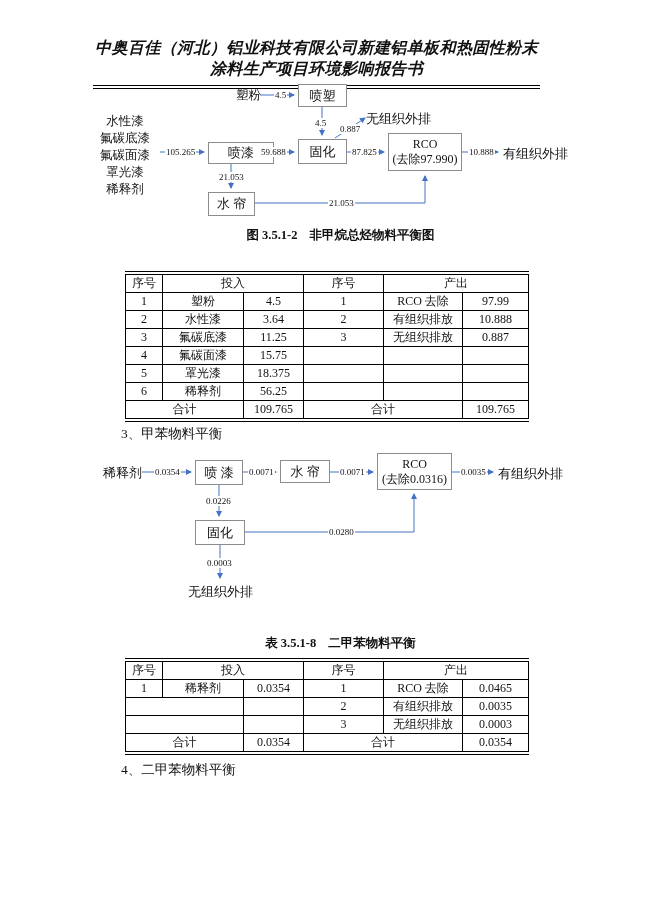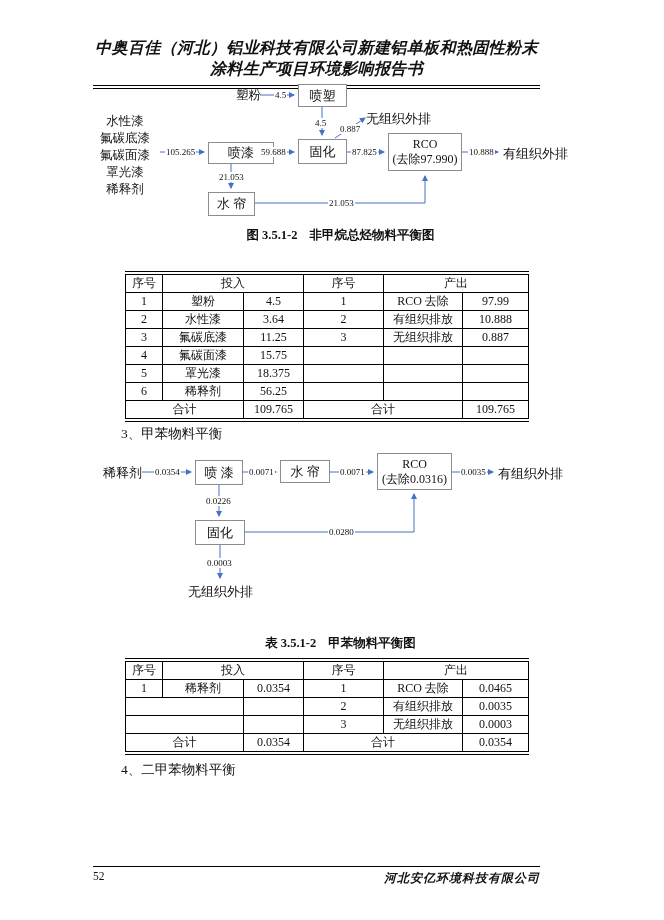--- a/index.html
+++ b/index.html
@@ -227,21 +227,21 @@
     <span class="dlabel" style="left:408px; top:17px;">有组织外排</span>
 
     <span class="dnum" style="left:115px; top:48px;">0.0226</span>
     <div class="dbox" style="left:105px; top:72px; width:50px; height:25px;">固化</div>
     <span class="dnum" style="left:238px; top:79px;">0.0280</span>
     <span class="dnum" style="left:116px; top:110px;">0.0003</span>
     <span class="dlabel" style="left:98px; top:135px;">无组织外排</span>
   </div>
 
   <div class="caption" style="top:635px;">
-    <span>表 3.5.1-2</span><span class="cap-title">甲苯物料平衡图</span>
+    <span>表 3.5.1-8</span><span class="cap-title">二甲苯物料平衡</span>
   </div>
 
   <table class="mtable" style="left:125px; top:658px;">
     <colgroup>
       <col style="width:37px">
         <col style="width:81px">
         <col style="width:60px">
       <col style="width:80px">
         <col style="width:79px">
         <col style="width:66px">
@@ -281,18 +281,14 @@
         <td colspan="2">合计</td>
         <td>0.0354</td>
         <td colspan="2">合计</td>
         <td>0.0354</td>
       </tr>
     </tbody>
   </table>
 
   <div class="section-heading" style="left:121px; top:761px;">4、二甲苯物料平衡</div>
 
-  <div class="doc-footer">
-    <span class="pagenum">52</span>
-    <span class="company">河北安亿环境科技有限公司</span>
-  </div>
 
 </div>
 
 </body></html>

